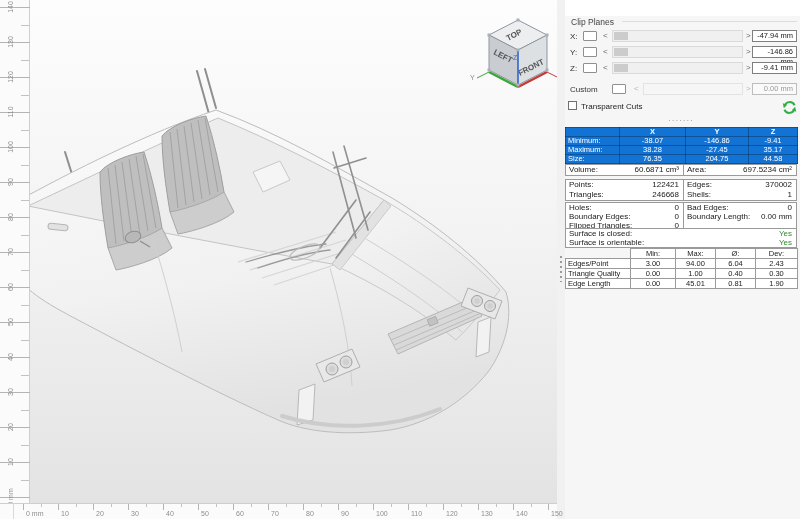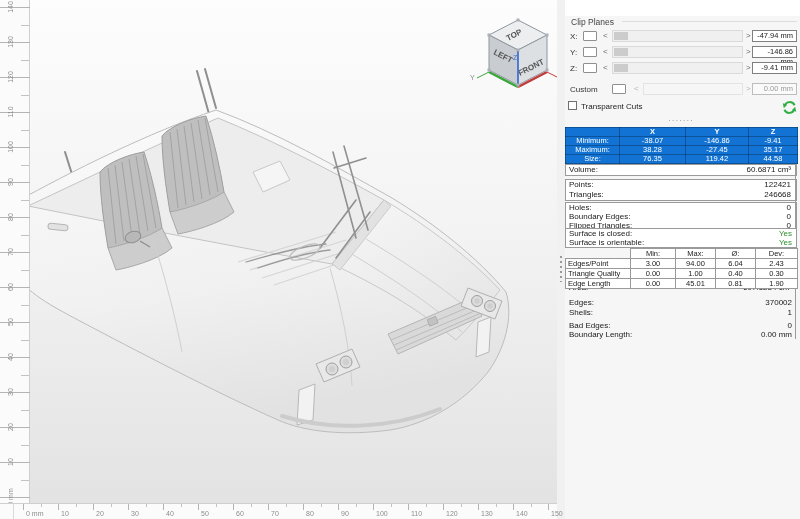--- a/index.html
+++ b/index.html
@@ -62,26 +62,26 @@
 
   .drag-dots { position:absolute; left:0; top:102px; width:232px; text-align:center;
                color:#9a9a9a; font-size:8px; letter-spacing:1px; line-height:6px; }
 
   table { border-collapse:collapse; }
   .bounds { position:absolute; left:0; top:111px; width:232px; background:#1273d4;
             border:1px solid #7a7a7a; color:#fff; font-size:7.5px; table-layout:fixed; }
   .bounds td, .bounds th { border:1px solid rgba(0,0,0,.28); height:8px;
             line-height:8px; padding:0 2px; font-weight:normal; overflow:hidden; }
   .bounds th { font-weight:bold; text-align:center; }
-  .bounds .rl { text-align:center; }
+  .bounds .rl { text-align:left; }
   .bounds .num { text-align:center; }
 
   .mbox { position:absolute; left:0; width:232px; background:#fff;
           border:1px solid #9a9a9a; }
-  .mrow { display:flex; height:10px; line-height:10px;flex-direction:column; }
+  .mrow { display:flex; height:10px; line-height:10px; }
   .mcell { flex:0 0 118px; display:flex; justify-content:space-between; padding:0 4px 0 3px; }
   .mcell.r { flex:1; }
   .mcell.l { border-right:1px solid #9a9a9a; }
   .frow { display:flex; justify-content:space-between; height:9px; line-height:9px; padding:0 4px 0 3px; }
   .green { color:#2f8f2f; }
 
   .stats { position:absolute; left:0; top:232px; width:232px; font-size:7.5px; table-layout:fixed; }
   .stats td, .stats th { border:1px solid #9a9a9a; background:#fff; height:9px;
             line-height:9px; padding:0 2px; font-weight:normal; overflow:hidden; }
   .stats th { text-align:center; }
@@ -425,21 +425,21 @@
       </tr>
       <tr>
         <td class="rl">Maximum:</td>
         <td class="num">38.28</td>
         <td class="num">-27.45</td>
         <td class="num">35.17</td>
       </tr>
       <tr>
         <td class="rl">Size:</td>
         <td class="num">76.35</td>
-        <td class="num">119.42</td>
+        <td class="num">204.75</td>
         <td class="num">44.58</td>
       </tr>
     </tbody>
       </table>
 
     <div class="mbox" style="top:148px">
       <div class="mrow">
         <div class="mcell l">
             <span>Volume:</span>
             <span>60.6871 cm³</span>

